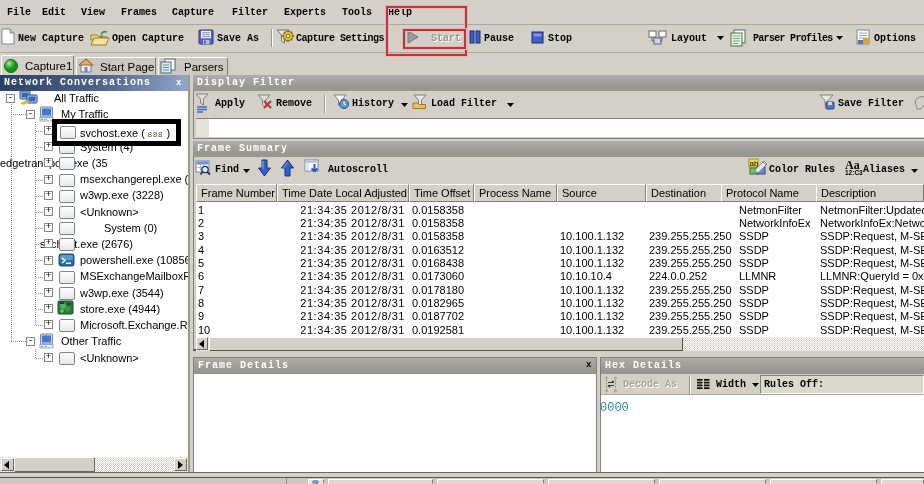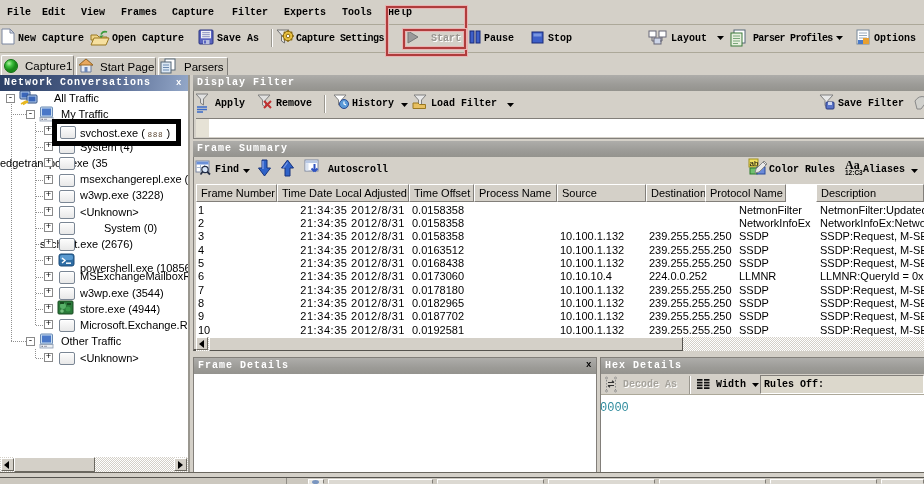--- a/index.html
+++ b/index.html
@@ -167,21 +167,21 @@
 <div class="trow" style="top:90px;padding-left:54px">All Traffic</div>
 <div class="trow" style="top:106px;padding-left:61px">My Traffic</div>
 <div class="trow" style="top:123px;padding-left:80px">svchost.exe ( <span style="font-size:7.5px;color:#5a4632">888</span> )</div>
 <div class="trow" style="top:139px;padding-left:80px">System (4)</div>
 <div class="trow" style="top:155px;">edgetransport.exe (35</div>
 <div class="trow" style="top:171px;padding-left:80px">msexchangerepl.exe (</div>
 <div class="trow" style="top:187px;padding-left:80px">w3wp.exe (3228)</div>
 <div class="trow" style="top:204px;padding-left:80px">&lt;Unknown&gt;</div>
 <div class="trow" style="top:220px;padding-left:104px">System (0)</div>
 <div class="trow" style="top:236px;padding-left:40px">svchost.exe (2676)</div>
-<div class="trow" style="top:260px;padding-left:80px">powershell.exe (10856</div>
+<div class="trow" style="top:252px;padding-left:80px">powershell.exe (10856</div>
 <div class="trow" style="top:268px;padding-left:80px">MSExchangeMailboxRe</div>
 <div class="trow" style="top:285px;padding-left:80px">w3wp.exe (3544)</div>
 <div class="trow" style="top:301px;padding-left:80px">store.exe (4944)</div>
 <div class="trow" style="top:317px;padding-left:80px">Microsoft.Exchange.Rp</div>
 <div class="trow" style="top:333px;padding-left:61px">Other Traffic</div>
 <div class="trow" style="top:350px;padding-left:80px">&lt;Unknown&gt;</div>
 <div class="exp" style="left:6px;top:94px">-</div>
 <div class="exp" style="left:26px;top:110px">-</div>
 <div class="exp" style="left:44px;top:126px">+</div>
 <div class="exp" style="left:44px;top:142px">+</div>
@@ -356,21 +356,21 @@
 <div class="abs m" style="left:863px;top:164px">Aliases</div>
 
 <div class="abs" style="left:196px;top:184px;width:728px;height:153px;background:#fff"></div>
 <div class="abs" style="left:196px;top:184px;width:728px;height:18px">
   <div class="hdrcell" style="left:0;width:81px">Frame Number</div>
   <div class="hdrcell" style="left:81px;width:132px">Time Date Local Adjusted</div>
   <div class="hdrcell" style="left:213px;width:65px">Time Offset</div>
   <div class="hdrcell" style="left:278px;width:83px">Process Name</div>
   <div class="hdrcell" style="left:361px;width:89px">Source</div>
   <div class="hdrcell" style="left:450px;width:89px">Destination</div>
-  <div class="hdrcell" style="left:509px;width:81px">Protocol Name</div>
+  <div class="hdrcell" style="left:525px;width:96px">Protocol Name</div>
   <div class="hdrcell" style="left:620px;width:108px">Description</div>
 </div>
 <div id="rows">
 <div class="row" style="top:203.5px"><span class="c1">1</span><span class="c2">21:34:35 2012/8/31</span><span class="c3">0.0158358</span><span class="c7">NetmonFilter</span><span class="c8">NetmonFilter:Updated Capture Filter</span></div>
 <div class="row" style="top:216.9px"><span class="c1">2</span><span class="c2">21:34:35 2012/8/31</span><span class="c3">0.0158358</span><span class="c7">NetworkInfoEx</span><span class="c8">NetworkInfoEx:Network Info</span></div>
 <div class="row" style="top:230.2px"><span class="c1">3</span><span class="c2">21:34:35 2012/8/31</span><span class="c3">0.0158358</span><span class="c5">10.100.1.132</span><span class="c6">239.255.255.250</span><span class="c7">SSDP</span><span class="c8">SSDP:Request, M-SEARCH *</span></div>
 <div class="row" style="top:243.6px"><span class="c1">4</span><span class="c2">21:34:35 2012/8/31</span><span class="c3">0.0163512</span><span class="c5">10.100.1.132</span><span class="c6">239.255.255.250</span><span class="c7">SSDP</span><span class="c8">SSDP:Request, M-SEARCH *</span></div>
 <div class="row" style="top:256.9px"><span class="c1">5</span><span class="c2">21:34:35 2012/8/31</span><span class="c3">0.0168438</span><span class="c5">10.100.1.132</span><span class="c6">239.255.255.250</span><span class="c7">SSDP</span><span class="c8">SSDP:Request, M-SEARCH *</span></div>
 <div class="row" style="top:270.3px"><span class="c1">6</span><span class="c2">21:34:35 2012/8/31</span><span class="c3">0.0173060</span><span class="c5">10.10.10.4</span><span class="c6">224.0.0.252</span><span class="c7">LLMNR</span><span class="c8">LLMNR:QueryId = 0xF5F0</span></div>
 <div class="row" style="top:283.6px"><span class="c1">7</span><span class="c2">21:34:35 2012/8/31</span><span class="c3">0.0178180</span><span class="c5">10.100.1.132</span><span class="c6">239.255.255.250</span><span class="c7">SSDP</span><span class="c8">SSDP:Request, M-SEARCH *</span></div>

